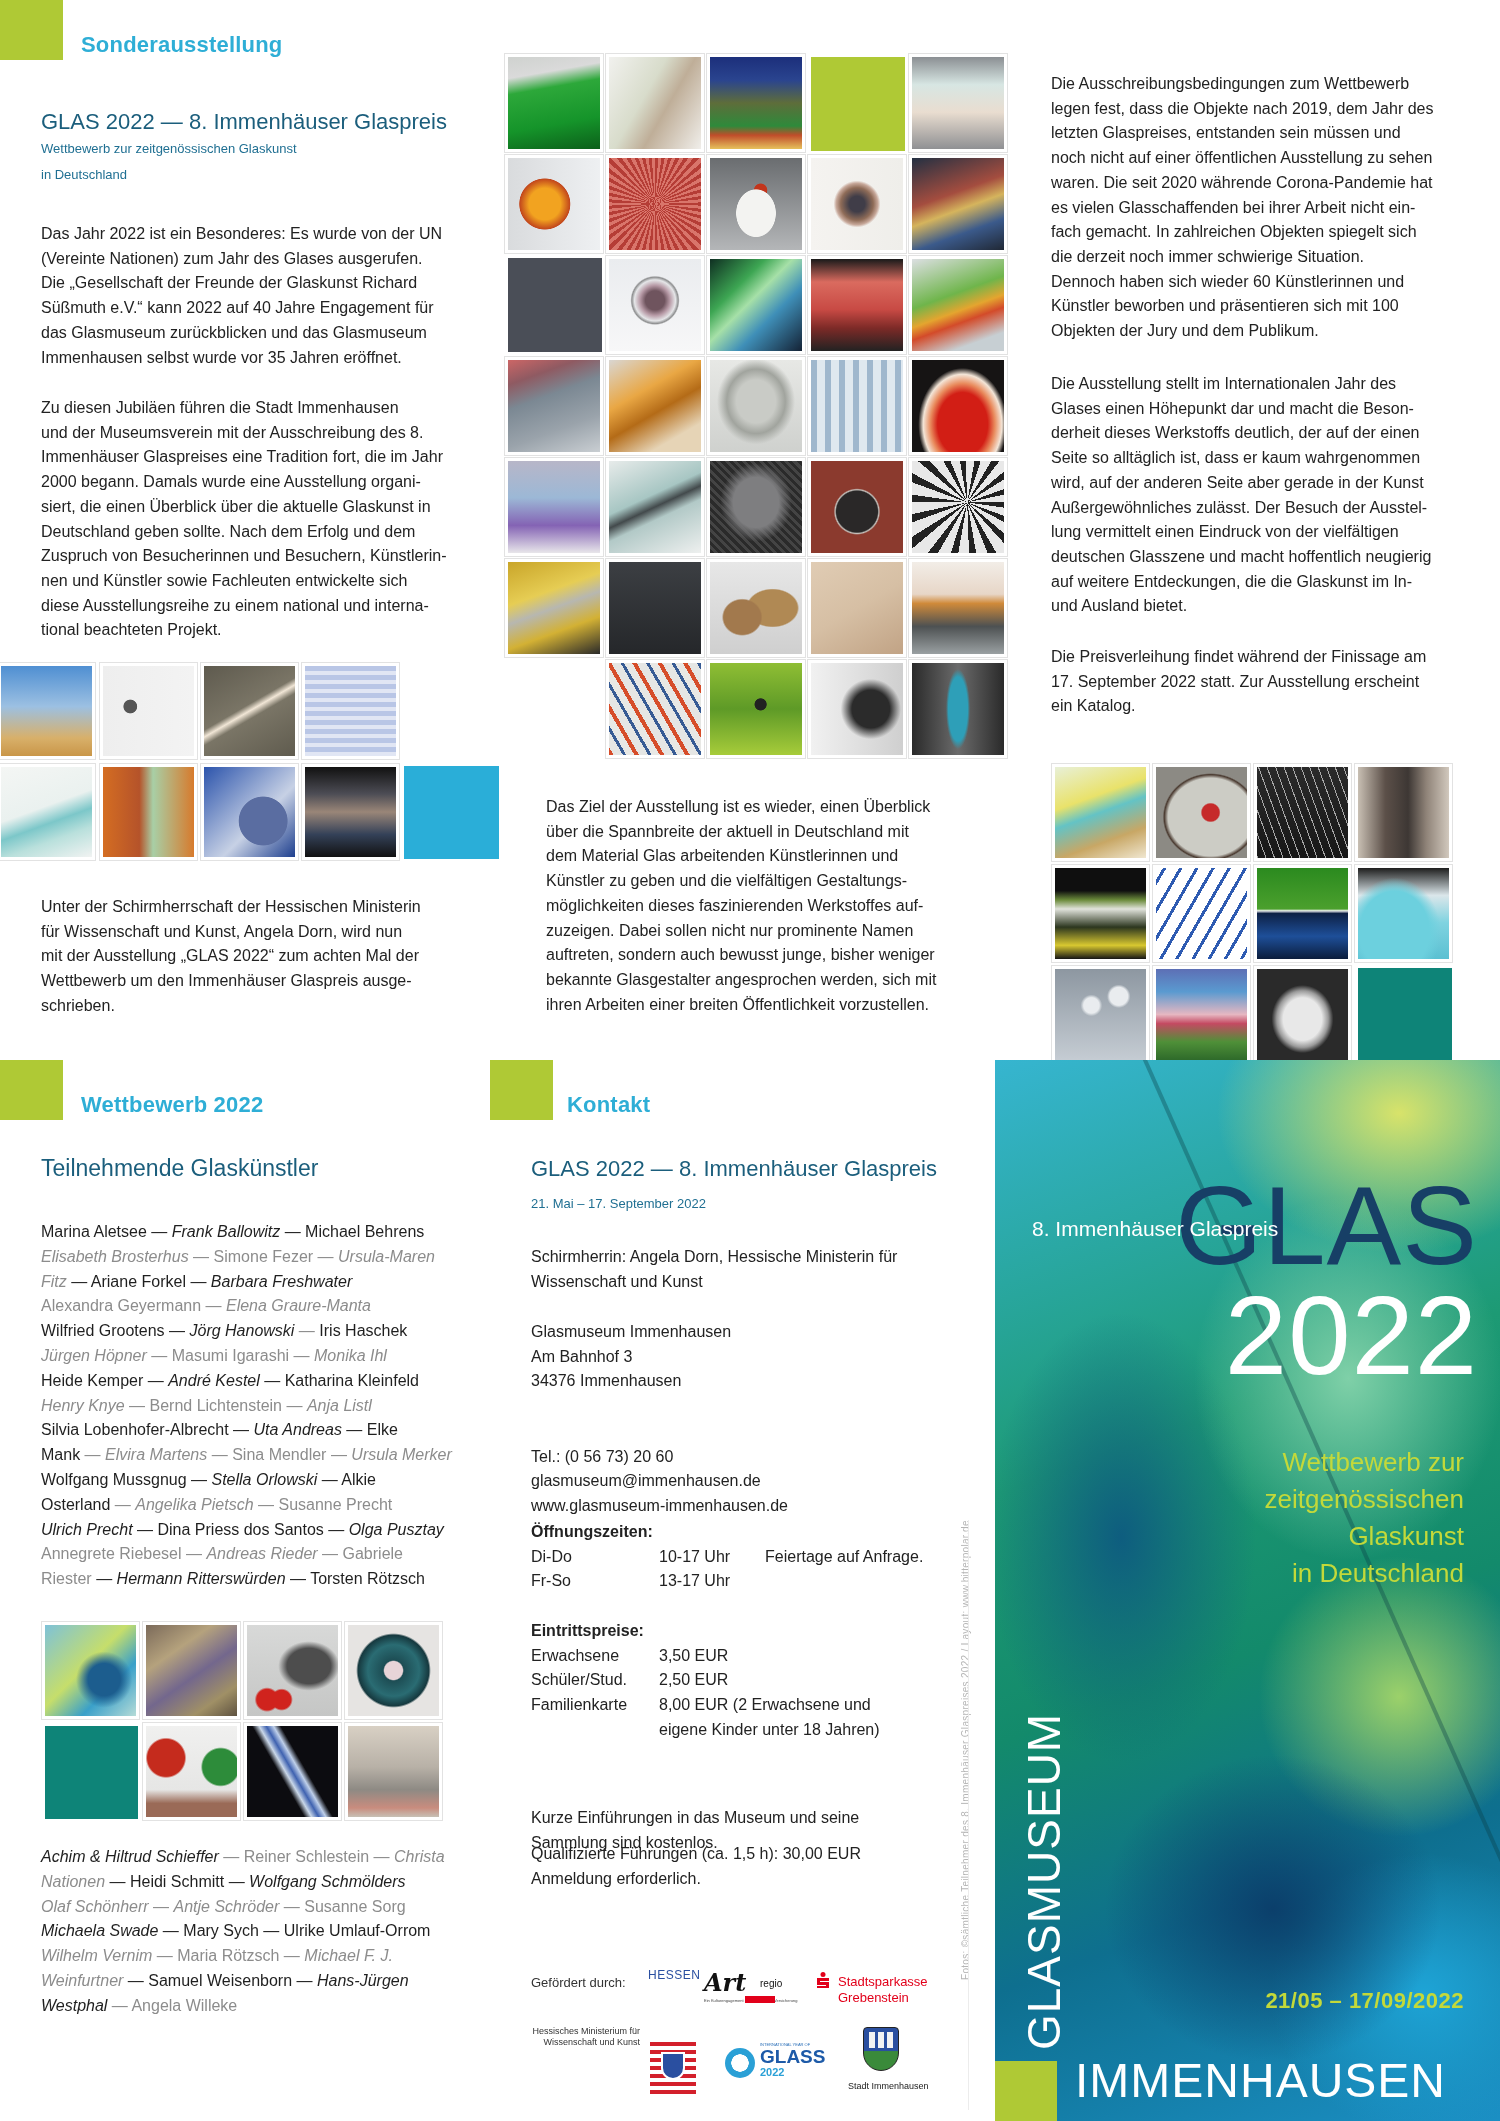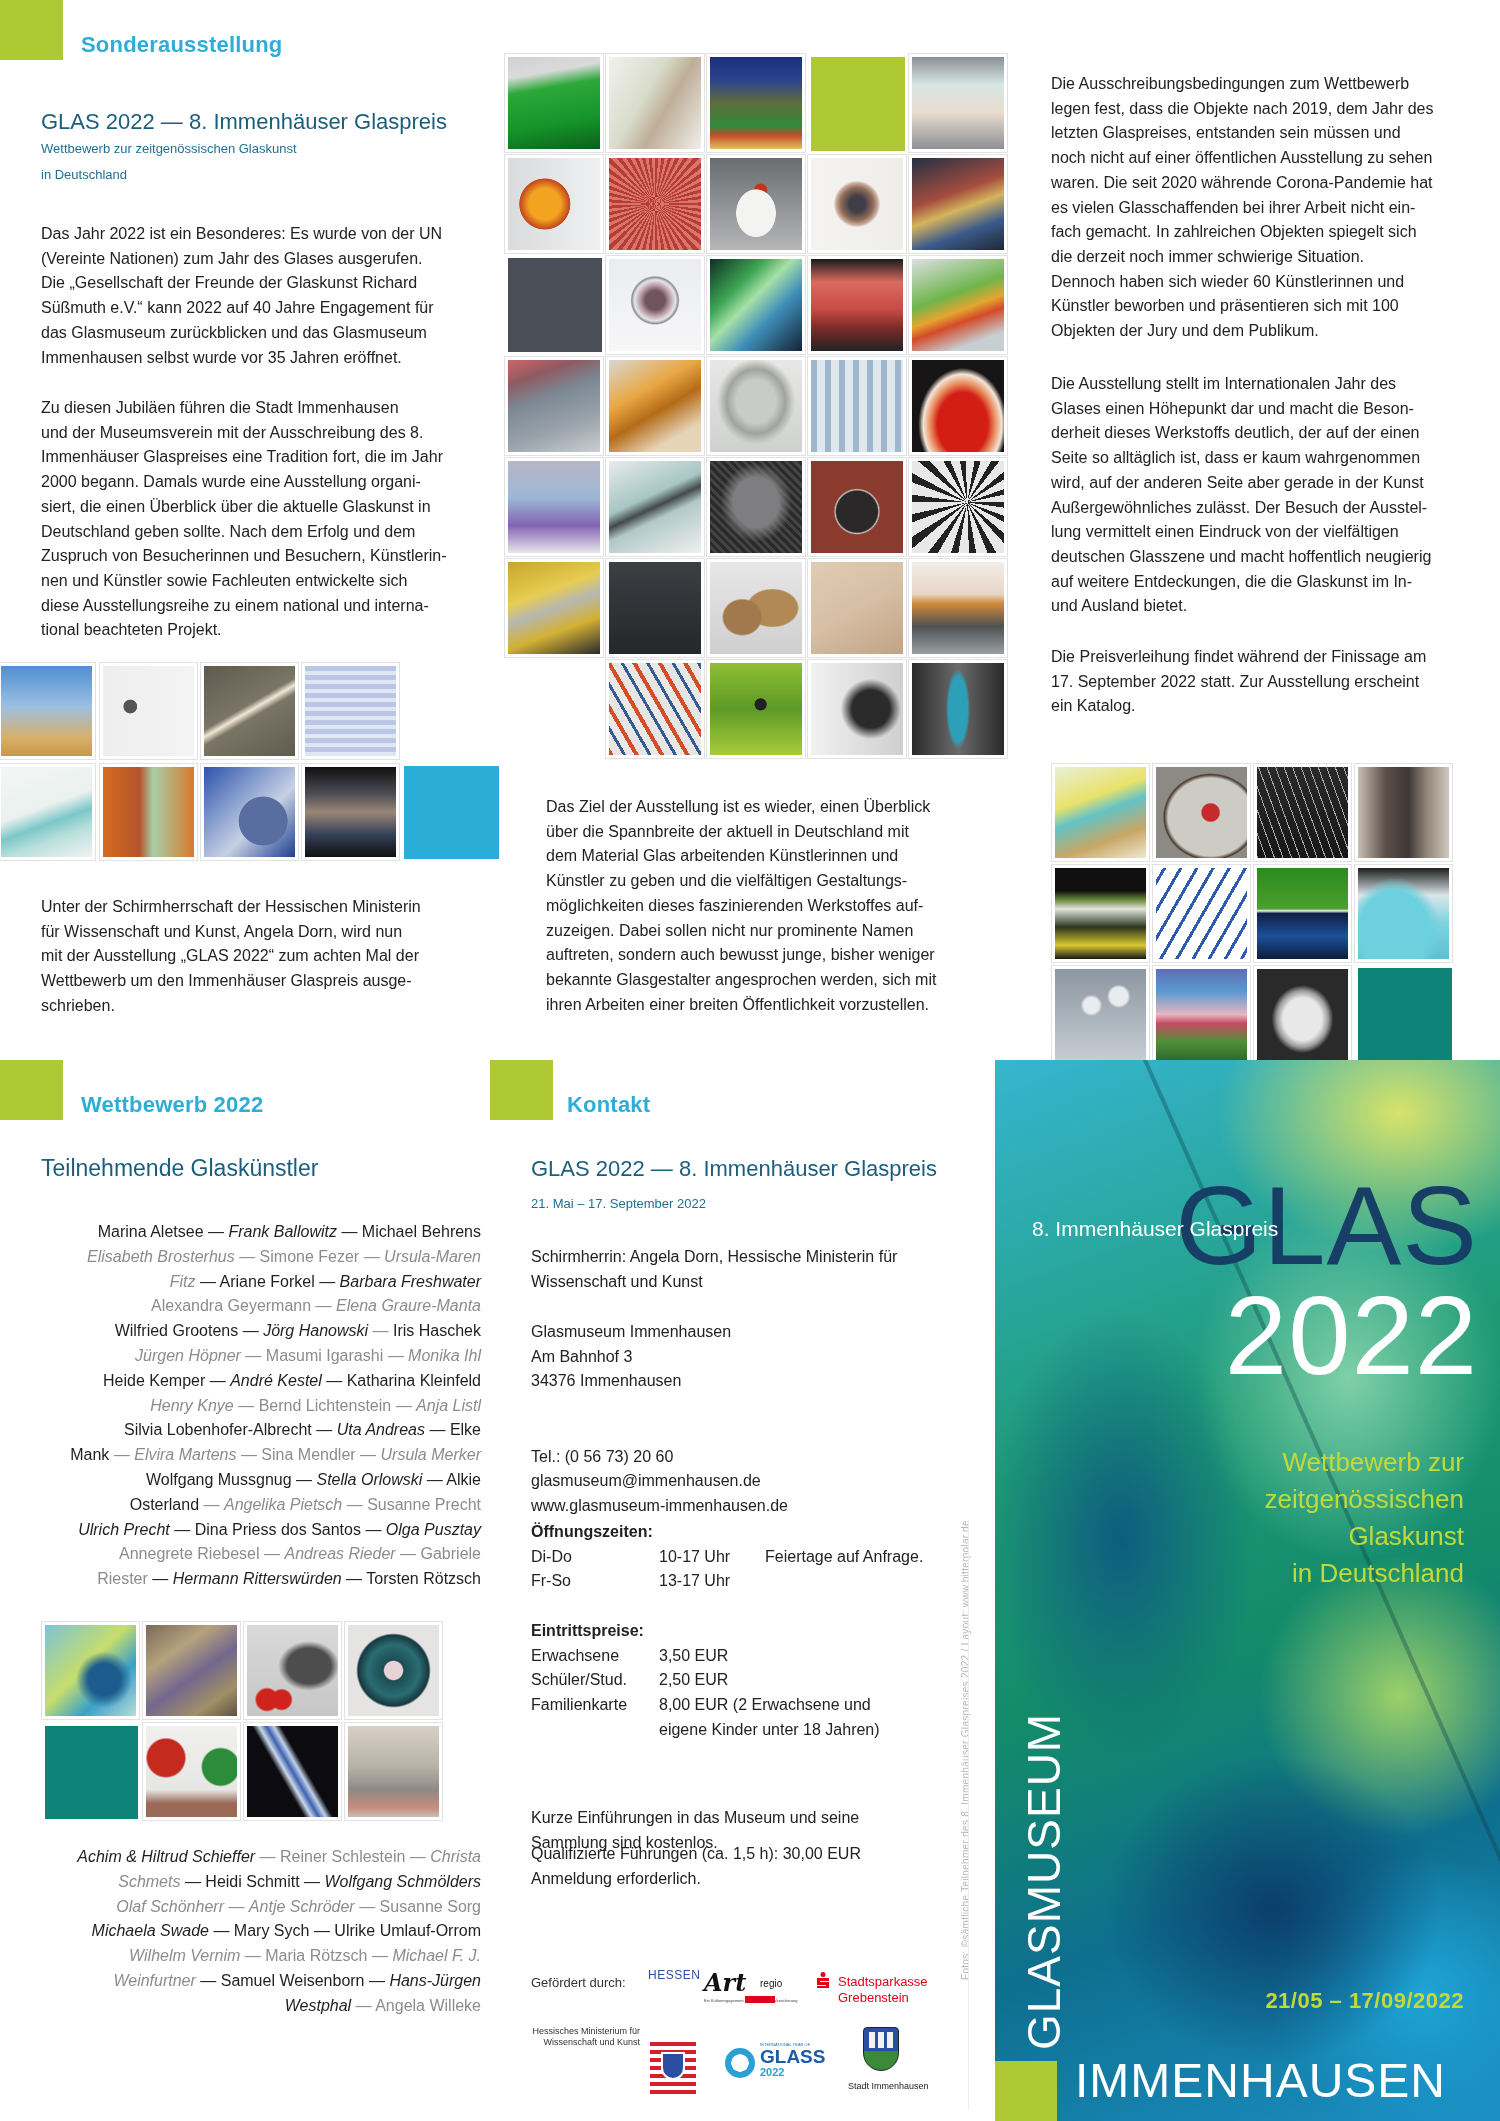--- a/index.html
+++ b/index.html
@@ -9,21 +9,21 @@
   .abs { position: absolute; }
   .green-block { position: absolute; background: #afc935; }
 
   .section-label { position: absolute; color: #2eaed6; font-size: 22px; font-weight: bold; letter-spacing: 0.2px; }
 
   .title { color: #1b5e7c; font-size: 22px; line-height: 27px; }
   .subtitle { color: #1f6f92; font-size: 13px; line-height: 26px; }
 
   .body-text { font-size: 16px; line-height: 24.7px; color: #222; white-space: pre-line; }
 
-  .names { font-size: 16px; line-height: 24.8px; text-align: right; }
+  .names { font-size: 16px; line-height: 24.8px; }
   .names span.n-dark { color: #1f1f1f; }
   .names span.n-gray { color: #8c8c8c; }
   .names span.it { font-style: italic; }
 
   
   .tile { position: absolute; border: 1px solid #e2e2e2; background: #fff; padding: 3px; }
   .tile > div { width: 100%; height: 100%; }
 
   .contact-table { font-size: 16px; line-height: 24.7px; color: #222; }
   .contact-table .row { display: flex; }
@@ -356,21 +356,21 @@
   <div class="tile" style="left:243px;top:1722px;width:99px;height:99px;">
       <div style="background:linear-gradient(60deg,transparent 40%,#c9d7e8 45%,#3f62b0 50%,#bfd0ea 55%,transparent 60%),#0c0c10;"></div>
     </div>
   <div class="tile" style="left:344px;top:1722px;width:99px;height:99px;">
       <div style="background:linear-gradient(180deg,#d8d0c4 0%,#b8b1a7 45%,#8e8a84 70%,#c98c7e 90%,#c7c0b5 100%);"></div>
     </div>
 </div>
 
 <div class="abs names" id="names-2" style="left:41px;top:1845px;width:440px;">
     <div><span class="n-dark it">Achim &amp; Hiltrud Schieffer</span><span class="n-gray"> — </span><span class="n-gray">Reiner Schlestein</span><span class="n-gray"> — </span><span class="n-gray it">Christa</span></div>
-    <div><span class="n-gray it">Schmets</span><span class="n-dark"> — </span><span class="n-dark">Heidi Schmitt</span><span class="n-dark"> — </span><span class="n-dark it">Wolfgang Schmölders</span></div>
+    <div><span class="n-gray it">Nationen</span><span class="n-dark"> — </span><span class="n-dark">Heidi Schmitt</span><span class="n-dark"> — </span><span class="n-dark it">Wolfgang Schmölders</span></div>
     <div><span class="n-gray it">Olaf Schönherr</span><span class="n-gray"> — </span><span class="n-gray it">Antje Schröder</span><span class="n-gray"> — </span><span class="n-gray">Susanne Sorg</span></div>
     <div><span class="n-dark it">Michaela Swade</span><span class="n-dark"> — </span><span class="n-dark">Mary Sych</span><span class="n-dark"> — </span><span class="n-dark">Ulrike Umlauf-Orrom</span></div>
     <div><span class="n-gray it">Wilhelm Vernim</span><span class="n-gray"> — </span><span class="n-gray">Maria Rötzsch</span><span class="n-gray"> — </span><span class="n-gray it">Michael F. J.</span></div>
     <div><span class="n-gray it">Weinfurtner</span><span class="n-dark"> — </span><span class="n-dark">Samuel Weisenborn</span><span class="n-dark"> — </span><span class="n-dark it">Hans-Jürgen</span></div>
     <div><span class="n-dark it">Westphal</span><span class="n-gray"> — </span><span class="n-gray">Angela Willeke</span></div>
   </div>
 
 <div class="green-block" style="left:490px;top:1060px;width:63px;height:60px;"></div>
 <div class="section-label" style="left:567px;top:1092px;">Kontakt</div>
 

